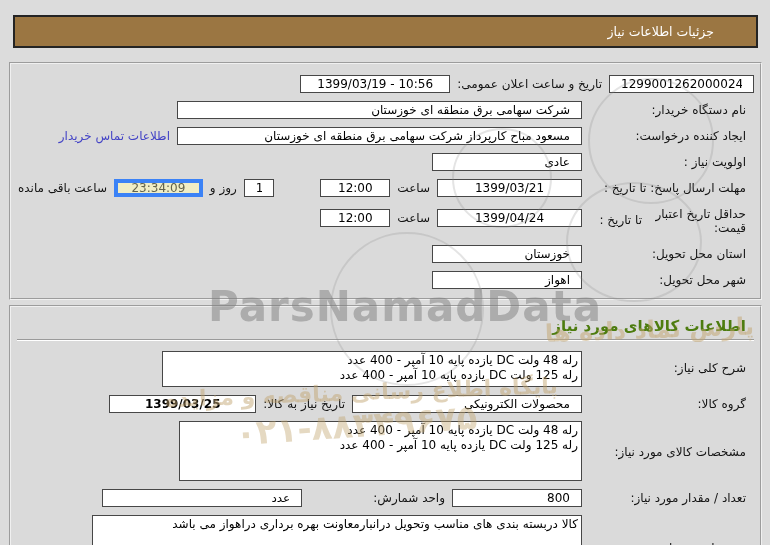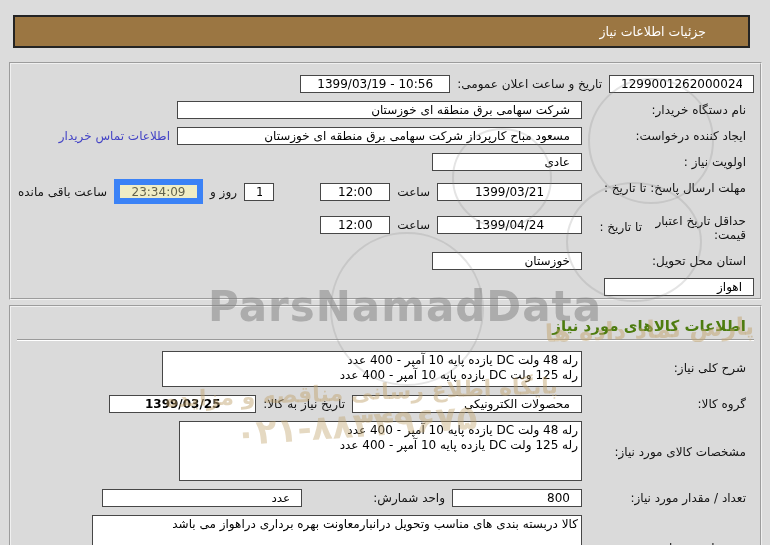--- a/index.html
+++ b/index.html
@@ -5,21 +5,21 @@
   html,body{margin:0;padding:0;}
   body{
     width:770px;height:545px;overflow:hidden;position:relative;
     background:#dcdcdc;
     font-family:"DejaVu Sans", sans-serif;
     font-size:12px;color:#1c1c1c;
     direction:rtl;
   }
   
   .titlebar{
-    position:absolute;top:15px;right:20px;left:13px;height:33px;
+    position:absolute;top:15px;right:12px;left:13px;height:33px;
     background:#9b7642;border:2px solid #242424;
     display:flex;align-items:center;justify-content:flex-start;
     padding-right:42px;box-sizing:border-box;
     color:#ffffff;font-size:12.5px;
     z-index:2;
   }
   .panel{
     position:absolute;right:8px;left:9px;
     background:#dadada;border:2px groove #f0f0f0;
     box-sizing:border-box;z-index:1;
@@ -47,21 +47,21 @@
   .w30{width:30px;}  .w70{width:70px;}
   .w130{width:130px;} .w140{width:147px;font-weight:bold;} .w145{width:145px;}
   .w150{width:150px;} .w200{width:200px;} .w230{width:230px;} .w405{width:405px;}
   textarea.box{resize:none;padding:1px 3px;line-height:15px;overflow:hidden;}
   .ta420{width:420px;height:36px;}
   .ta405{width:403px;height:60px;}
   .ta490{width:490px;height:60px;}
   .inline-lbl{white-space:nowrap;color:#141414;}
   .link{color:#4343c6;cursor:pointer;white-space:nowrap;text-decoration:none;}
   .countdown{
-    width:100px;height:25px;background:#f0edc5;border:6px solid #3b82f6;
+    width:100px;height:18px;background:#f0edc5;border:4px solid #3b82f6;
     box-sizing:border-box;display:flex;align-items:center;justify-content:center;
     color:#63634d;direction:ltr;
   }
   .spacer45{width:45px;margin-left:0;}
   .spacer70{width:64px;margin-left:0;}
   .sec-title{font-weight:bold;font-size:15px;margin:4px 14px 4px 8px;color:#4d7c0f;}
   .divider{margin:2px 6px 10px 6px;border-top:1px solid #9a9a9a;border-bottom:1px solid #ffffff;height:0;}
   
   .wm{position:absolute;z-index:6;pointer-events:none;white-space:nowrap;}
   .wm-brand{left:208px;top:282px;font-size:42px;font-weight:bold;color:rgba(125,125,125,.5);letter-spacing:1px;direction:ltr;}
@@ -140,20 +140,21 @@
   </div>
 
   <div class="row">
     <div class="lbl">استان محل تحویل:</div>
     <div class="content">
       <input class="box rtl-val w150" readonly="" value="خوزستان" style="">
     </div>
   </div>
 
   <div class="row">
+    <div class="lbl">شهر محل تحویل:</div>
     <div class="content">
       <input class="box rtl-val w150" readonly="" value="اهواز" style="">
     </div>
   </div>
 
 </div>
 
 <div class="panel" id="panel2">
 
   <div class="sec-title">اطلاعات کالاهای مورد نیاز</div>

